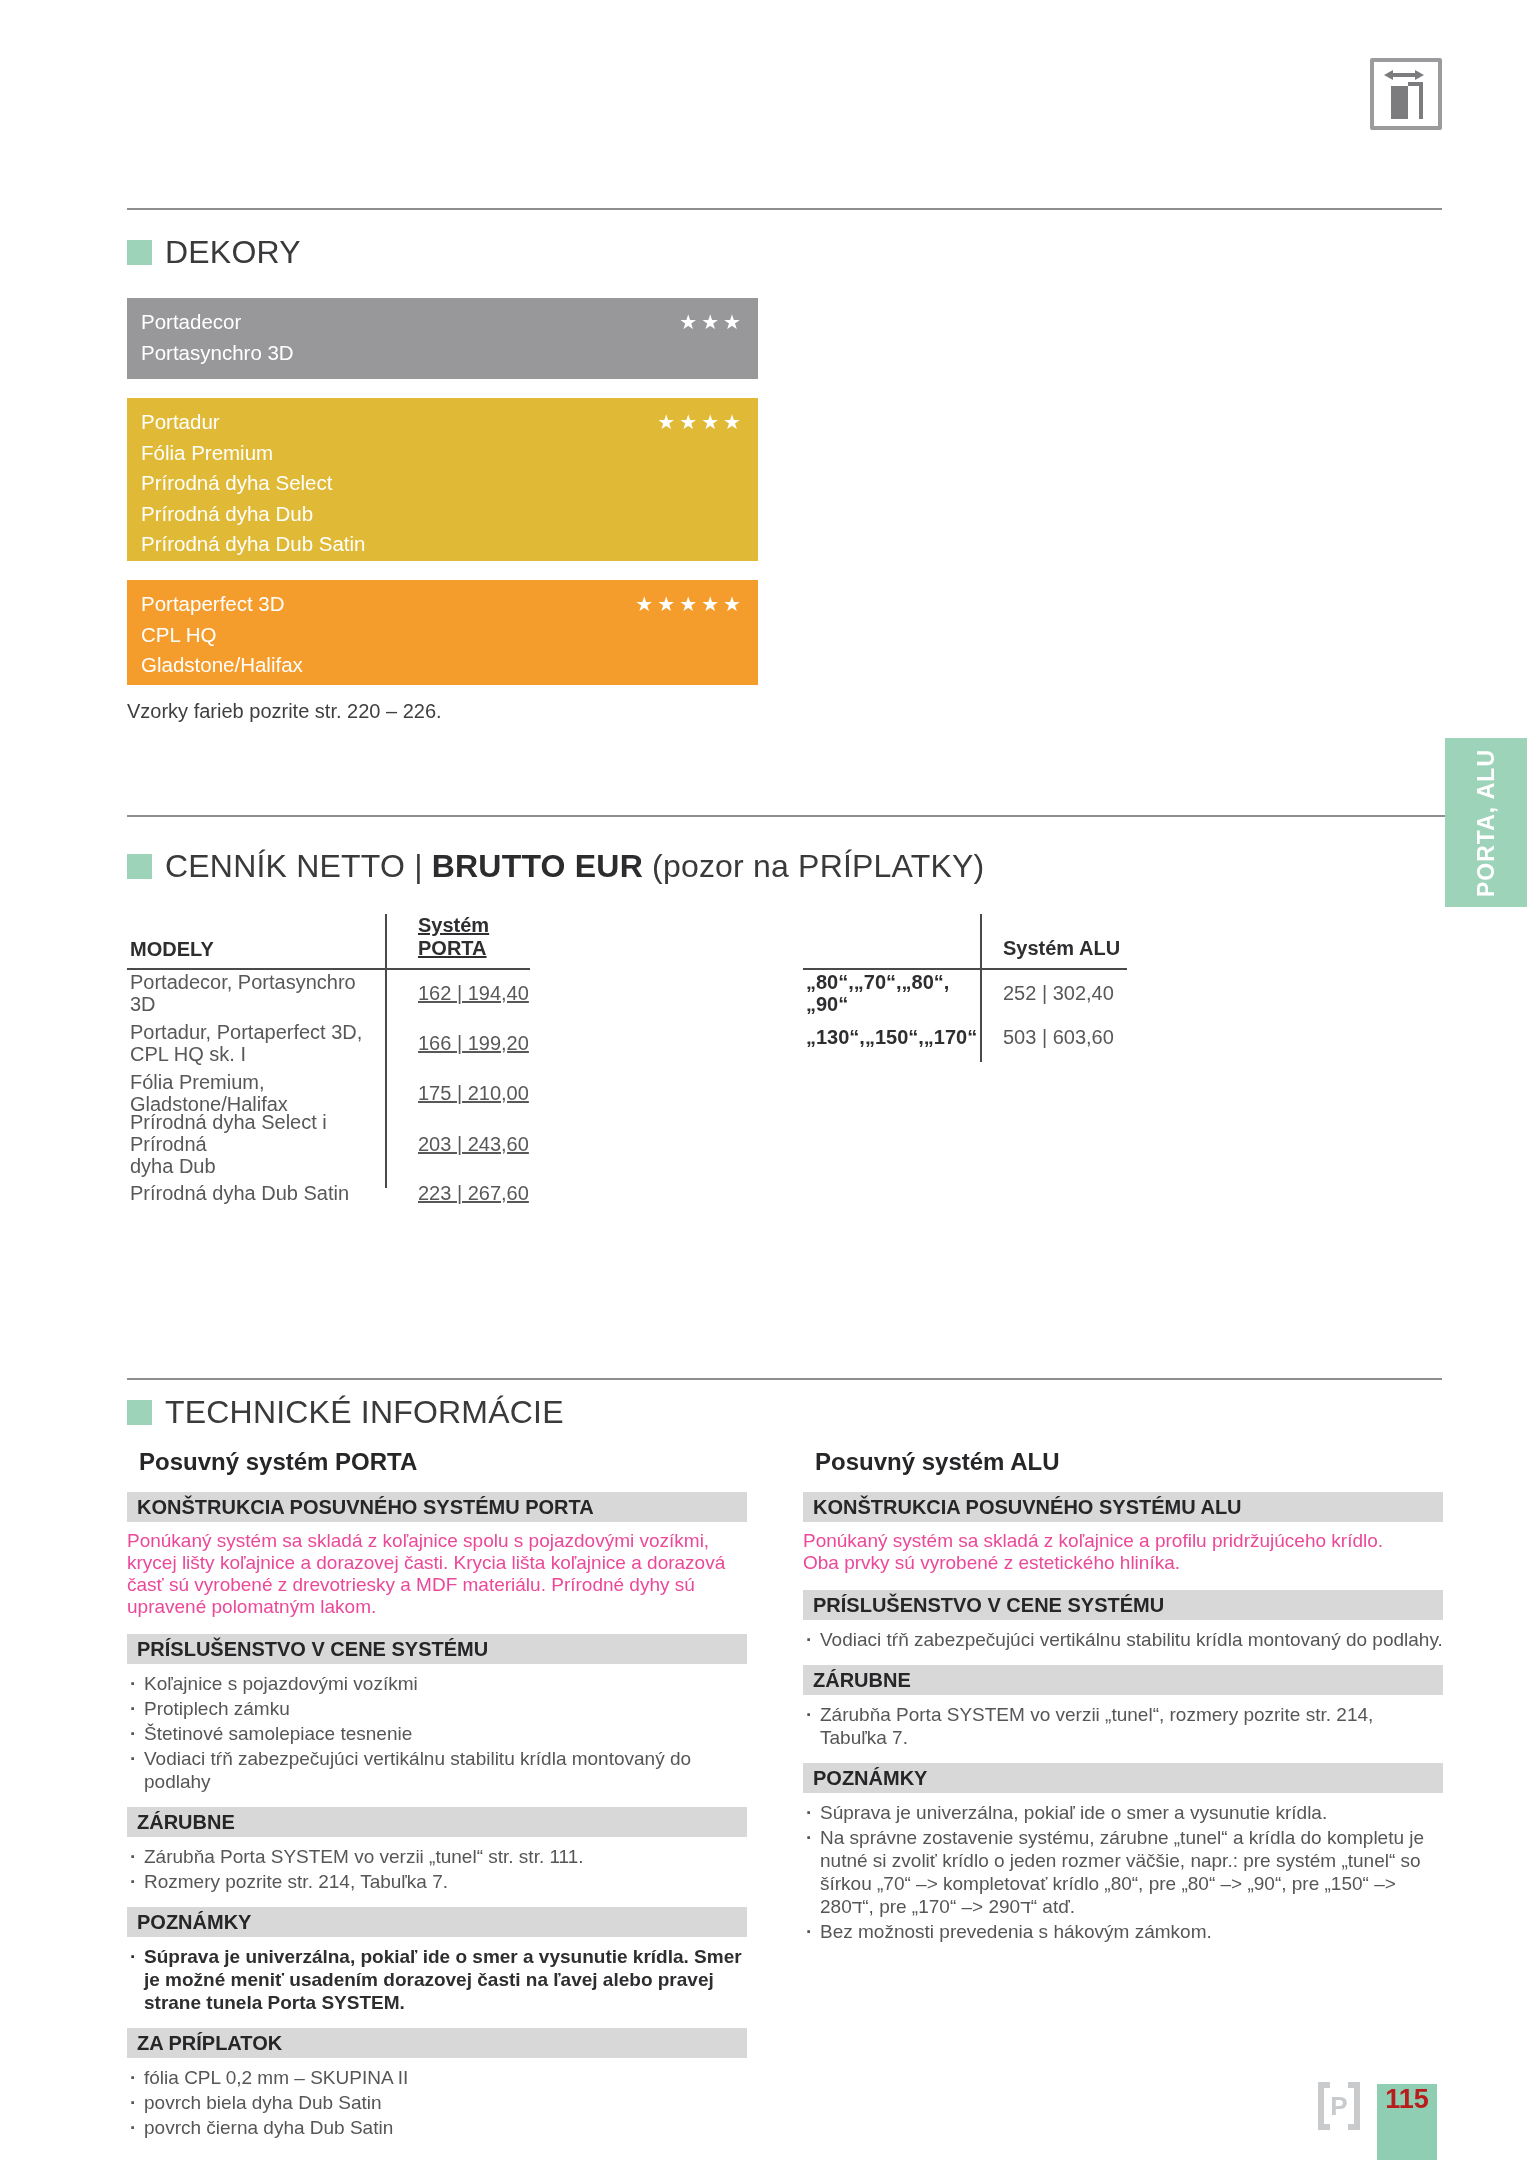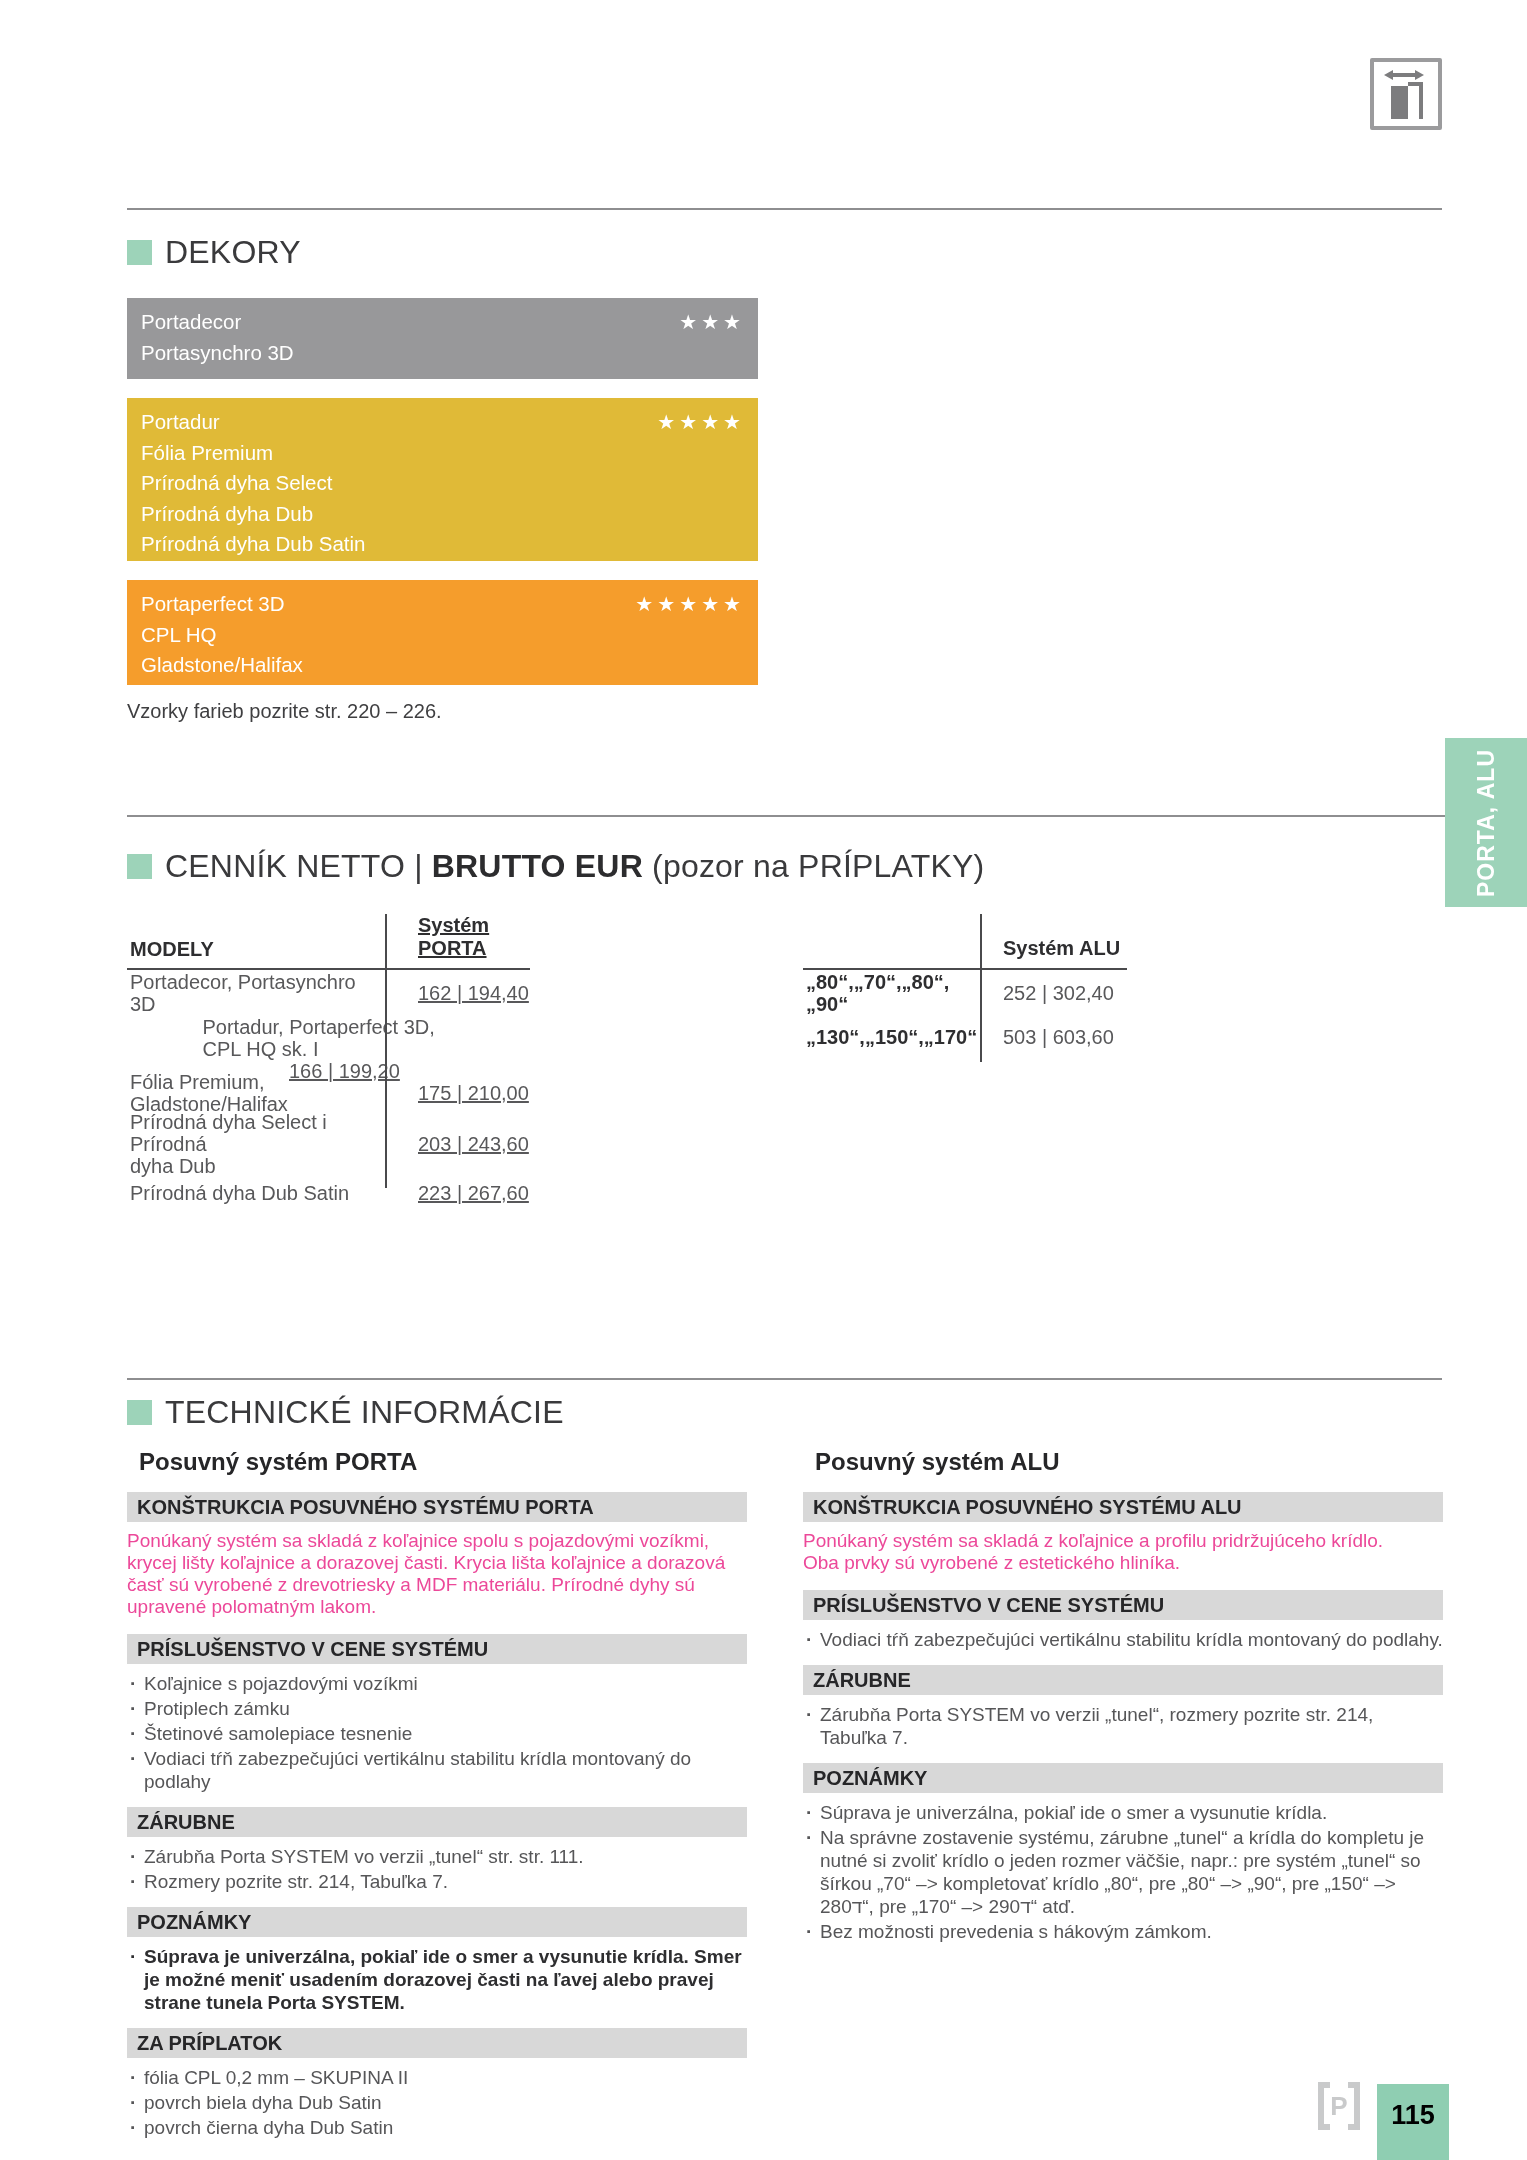--- a/index.html
+++ b/index.html
@@ -47,39 +47,39 @@
   .pt-row{display:flex;align-items:center;color:#58585a;}
   .pt-row .cell2{color:#58585a;}
   .ptable .cell1{box-sizing:border-box;padding-left:3px;white-space:pre-line;line-height:22px;}
   .ptable .cell2{box-sizing:border-box;}
   .pt-left .cell1{width:258px;}
   .pt-left .cell2{width:145px;padding-left:33px;text-decoration:underline;}
   .pt-right .cell1{width:177px;font-weight:bold;color:#2e2e30;}
   .pt-right .cell2{width:147px;padding-left:23px;}
   .vline{position:absolute;width:2px;background:#4a4a4c;top:-4px;}
   .pt-left .vline{left:258px;height:274px;}
-  .pt-right .vline{left:177px;height:148px;} .h46{height:46px;} .h54{height:54px;flex-direction:column;} .h56{height:56px;} .h42{height:42px;}
+  .pt-right .vline{left:177px;height:148px;} .h46{height:46px;} .h54{height:54px;} .h56{height:56px;} .h42{height:42px;}
 
   
   .tcol{position:absolute;top:1448px;}
   .tcol h2{margin:0 0 16px 12px;font-size:24px;font-weight:bold;color:#262628;}
   .bar{height:30px;line-height:30px;background:#d8d8d8;color:#262628;font-size:20px;
         font-weight:bold;padding-left:10px;margin:0 0 0 0;}
   .tpara{margin:8px 0 16px 0;font-size:19px;line-height:22px;color:#ec4899;white-space:pre-line;}
   .tcol ul{list-style:none;margin:8px 0 14px 0;padding:0;}
   .tcol li{position:relative;padding-left:17px;font-size:19px;line-height:23px;
         color:#565658;margin-bottom:2px;white-space:pre-line;}
   .tcol li::before{content:"·";position:absolute;left:3px;top:0;font-weight:bold;color:#565658;}
   .tcol ul.bold li{font-weight:bold;color:#2e2e30;}
   .tcol ul.bold li::before{color:#2e2e30;}
 
   
   .footer-logo{position:absolute;left:1316px;top:2082px;width:46px;height:48px;}
-  .page-num-box{position:absolute;left:1377px;top:2084px;width:72px;height:76px;background:#8fceb2;
-        color:#000000;font-size:27px;font-weight:bold;text-align:center;box-sizing:border-box;padding-top:16px;}
+  .page-num-box{position:absolute;left:1377px;top:2084px;width:60px;height:76px;background:#8fceb2;
+        color:#b91c1c;font-size:27px;font-weight:bold;text-align:center;box-sizing:border-box;padding-top:0;}
 </style>
 </head>
 <body>
 
 <div class="page">
 
   <div class="corner-icon-box">
     <svg width="64" height="64" viewBox="0 0 64 64">
       <line x1="17" y1="13" x2="43" y2="13" stroke="#7c7c7e" stroke-width="4"></line>
       <polygon points="10,13 19,8 19,18" fill="#7c7c7e"></polygon>

